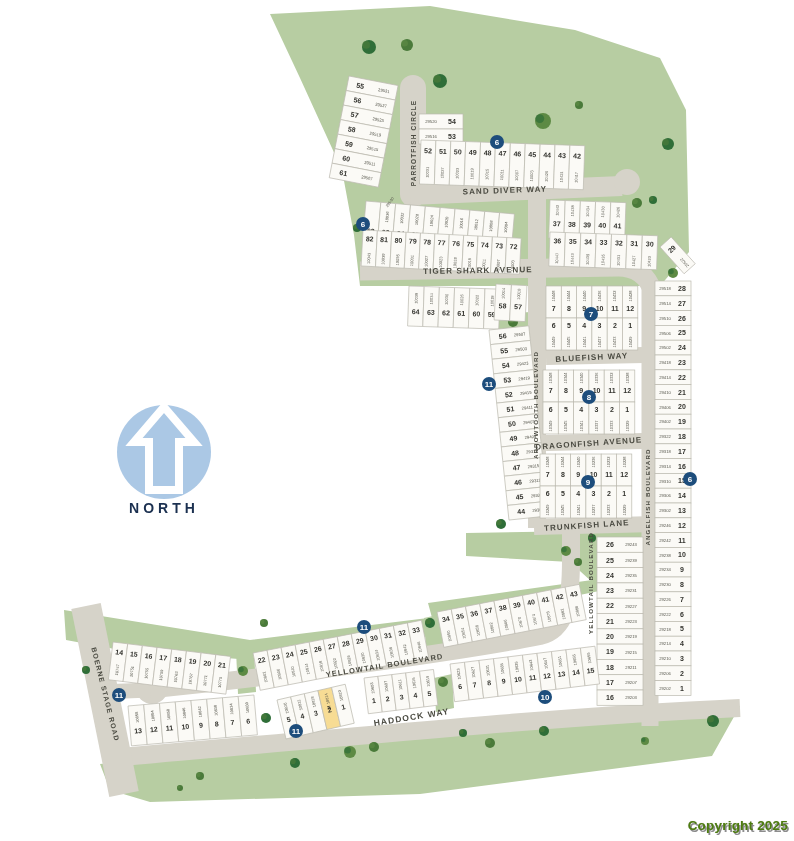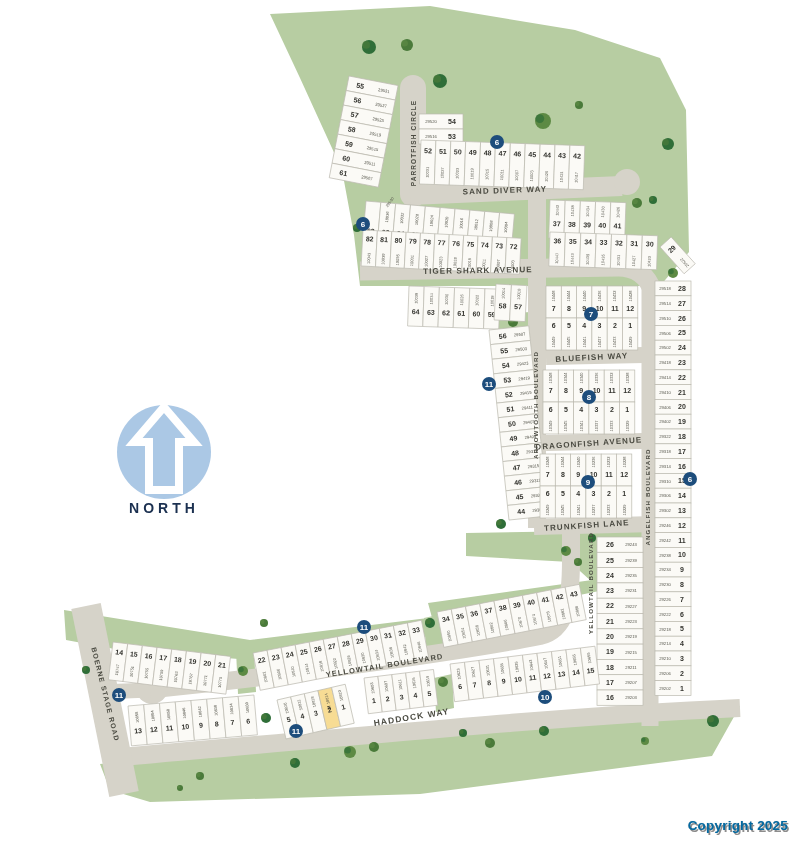--- a/index.html
+++ b/index.html
@@ -1,20 +1,20 @@
 <!DOCTYPE html>
 <html><head>
 <meta charset="utf-8">
 <style>
   html,body{margin:0;padding:0;background:#fff;}
   #stage{position:relative;width:794px;height:841px;background:#fff;overflow:hidden;
          font-family:"Liberation Sans",sans-serif;}
   #plat{position:absolute;left:0;top:0;}
   #copyright{position:absolute;right:6px;bottom:6px;text-align:right;
-             font-weight:bold;font-size:13.5px;line-height:1.35;color:#0369a1;
+             font-weight:bold;font-size:13.5px;line-height:1.35;color:#4d7c0f;
              text-shadow:1.5px 1.5px 0 #8d8d8d, 0 0 1px #bdbdbd;
              font-family:"Liberation Sans",sans-serif;letter-spacing:.2px;}
 </style>
 </head>
 <body>
 <div id="stage">
   <svg id="plat" width="794" height="841" viewBox="0 0 794 841">
       <path d="M270,14 L430,6 L575,30 L660,58 L686,110 L689,252 L660,286 L360,286 L354,235 L342,170 L300,78 Z" fill="#b7cda2"></path>
       <path d="M497,314 L531,312 L531,330 L497,332 Z" fill="#b7cda2"></path>
       <path d="M466,533 L642,530 L642,551 L602,591 L570,562 L466,556 Z" fill="#b7cda2"></path>

